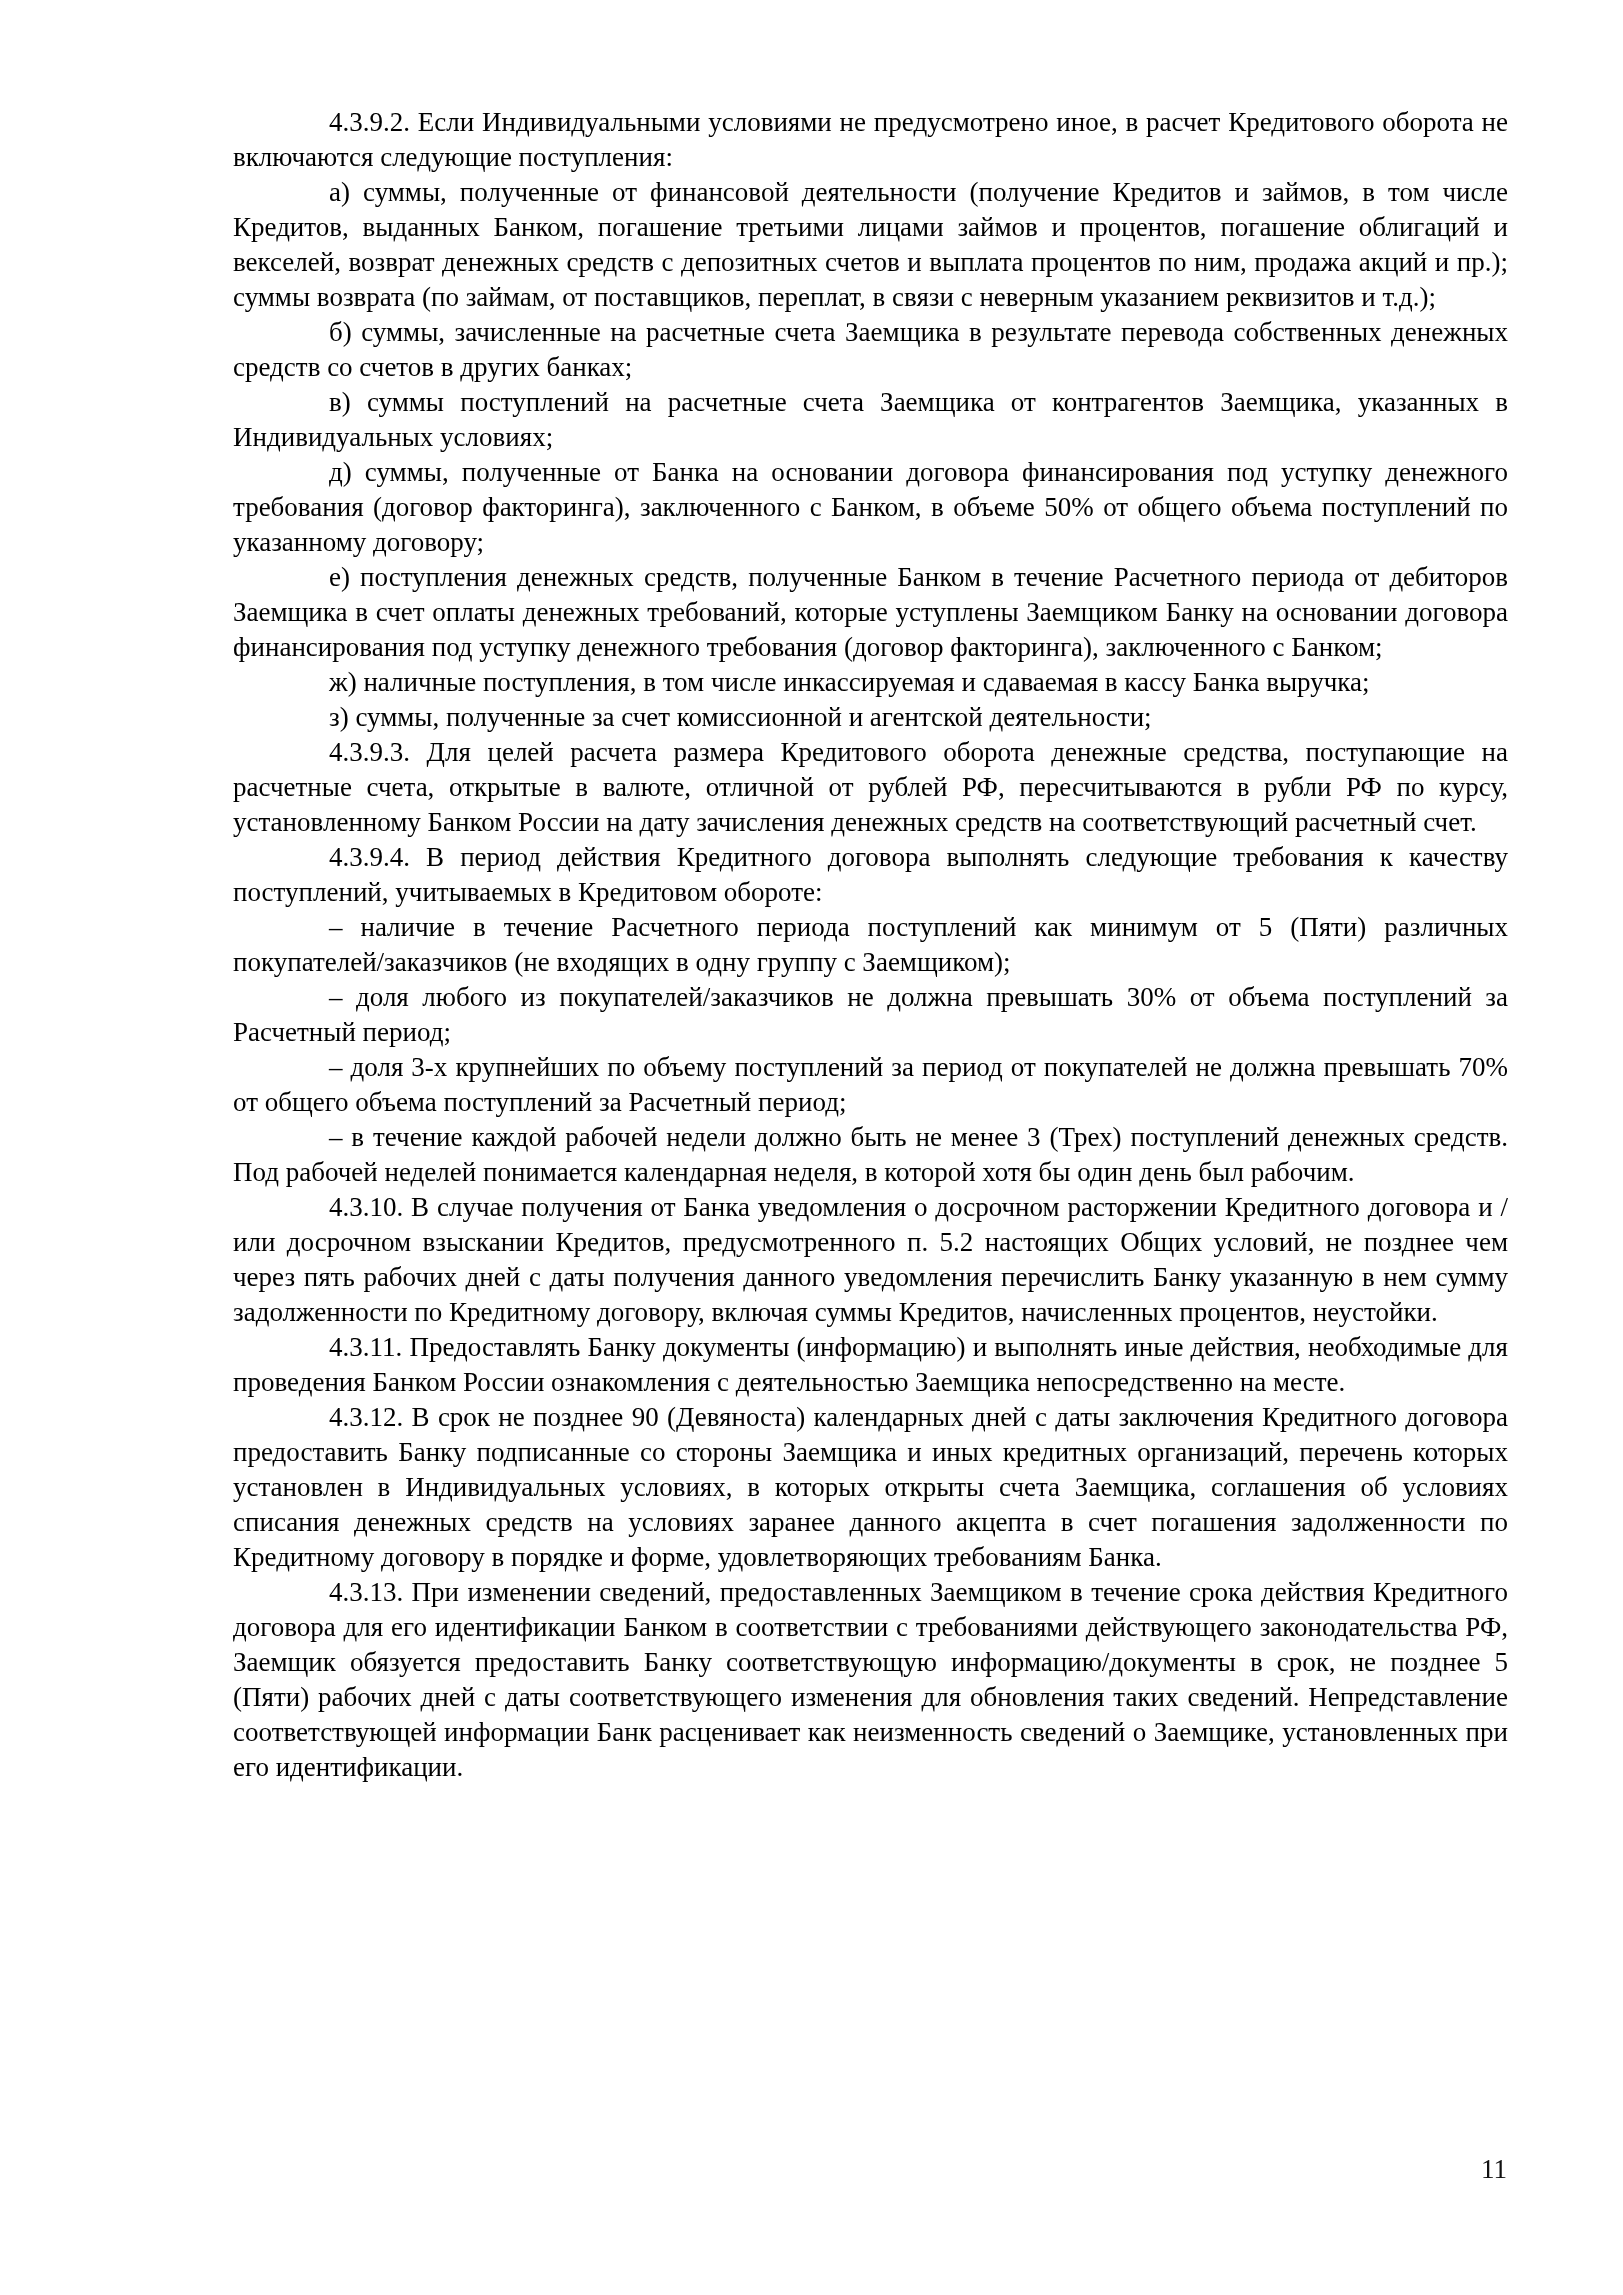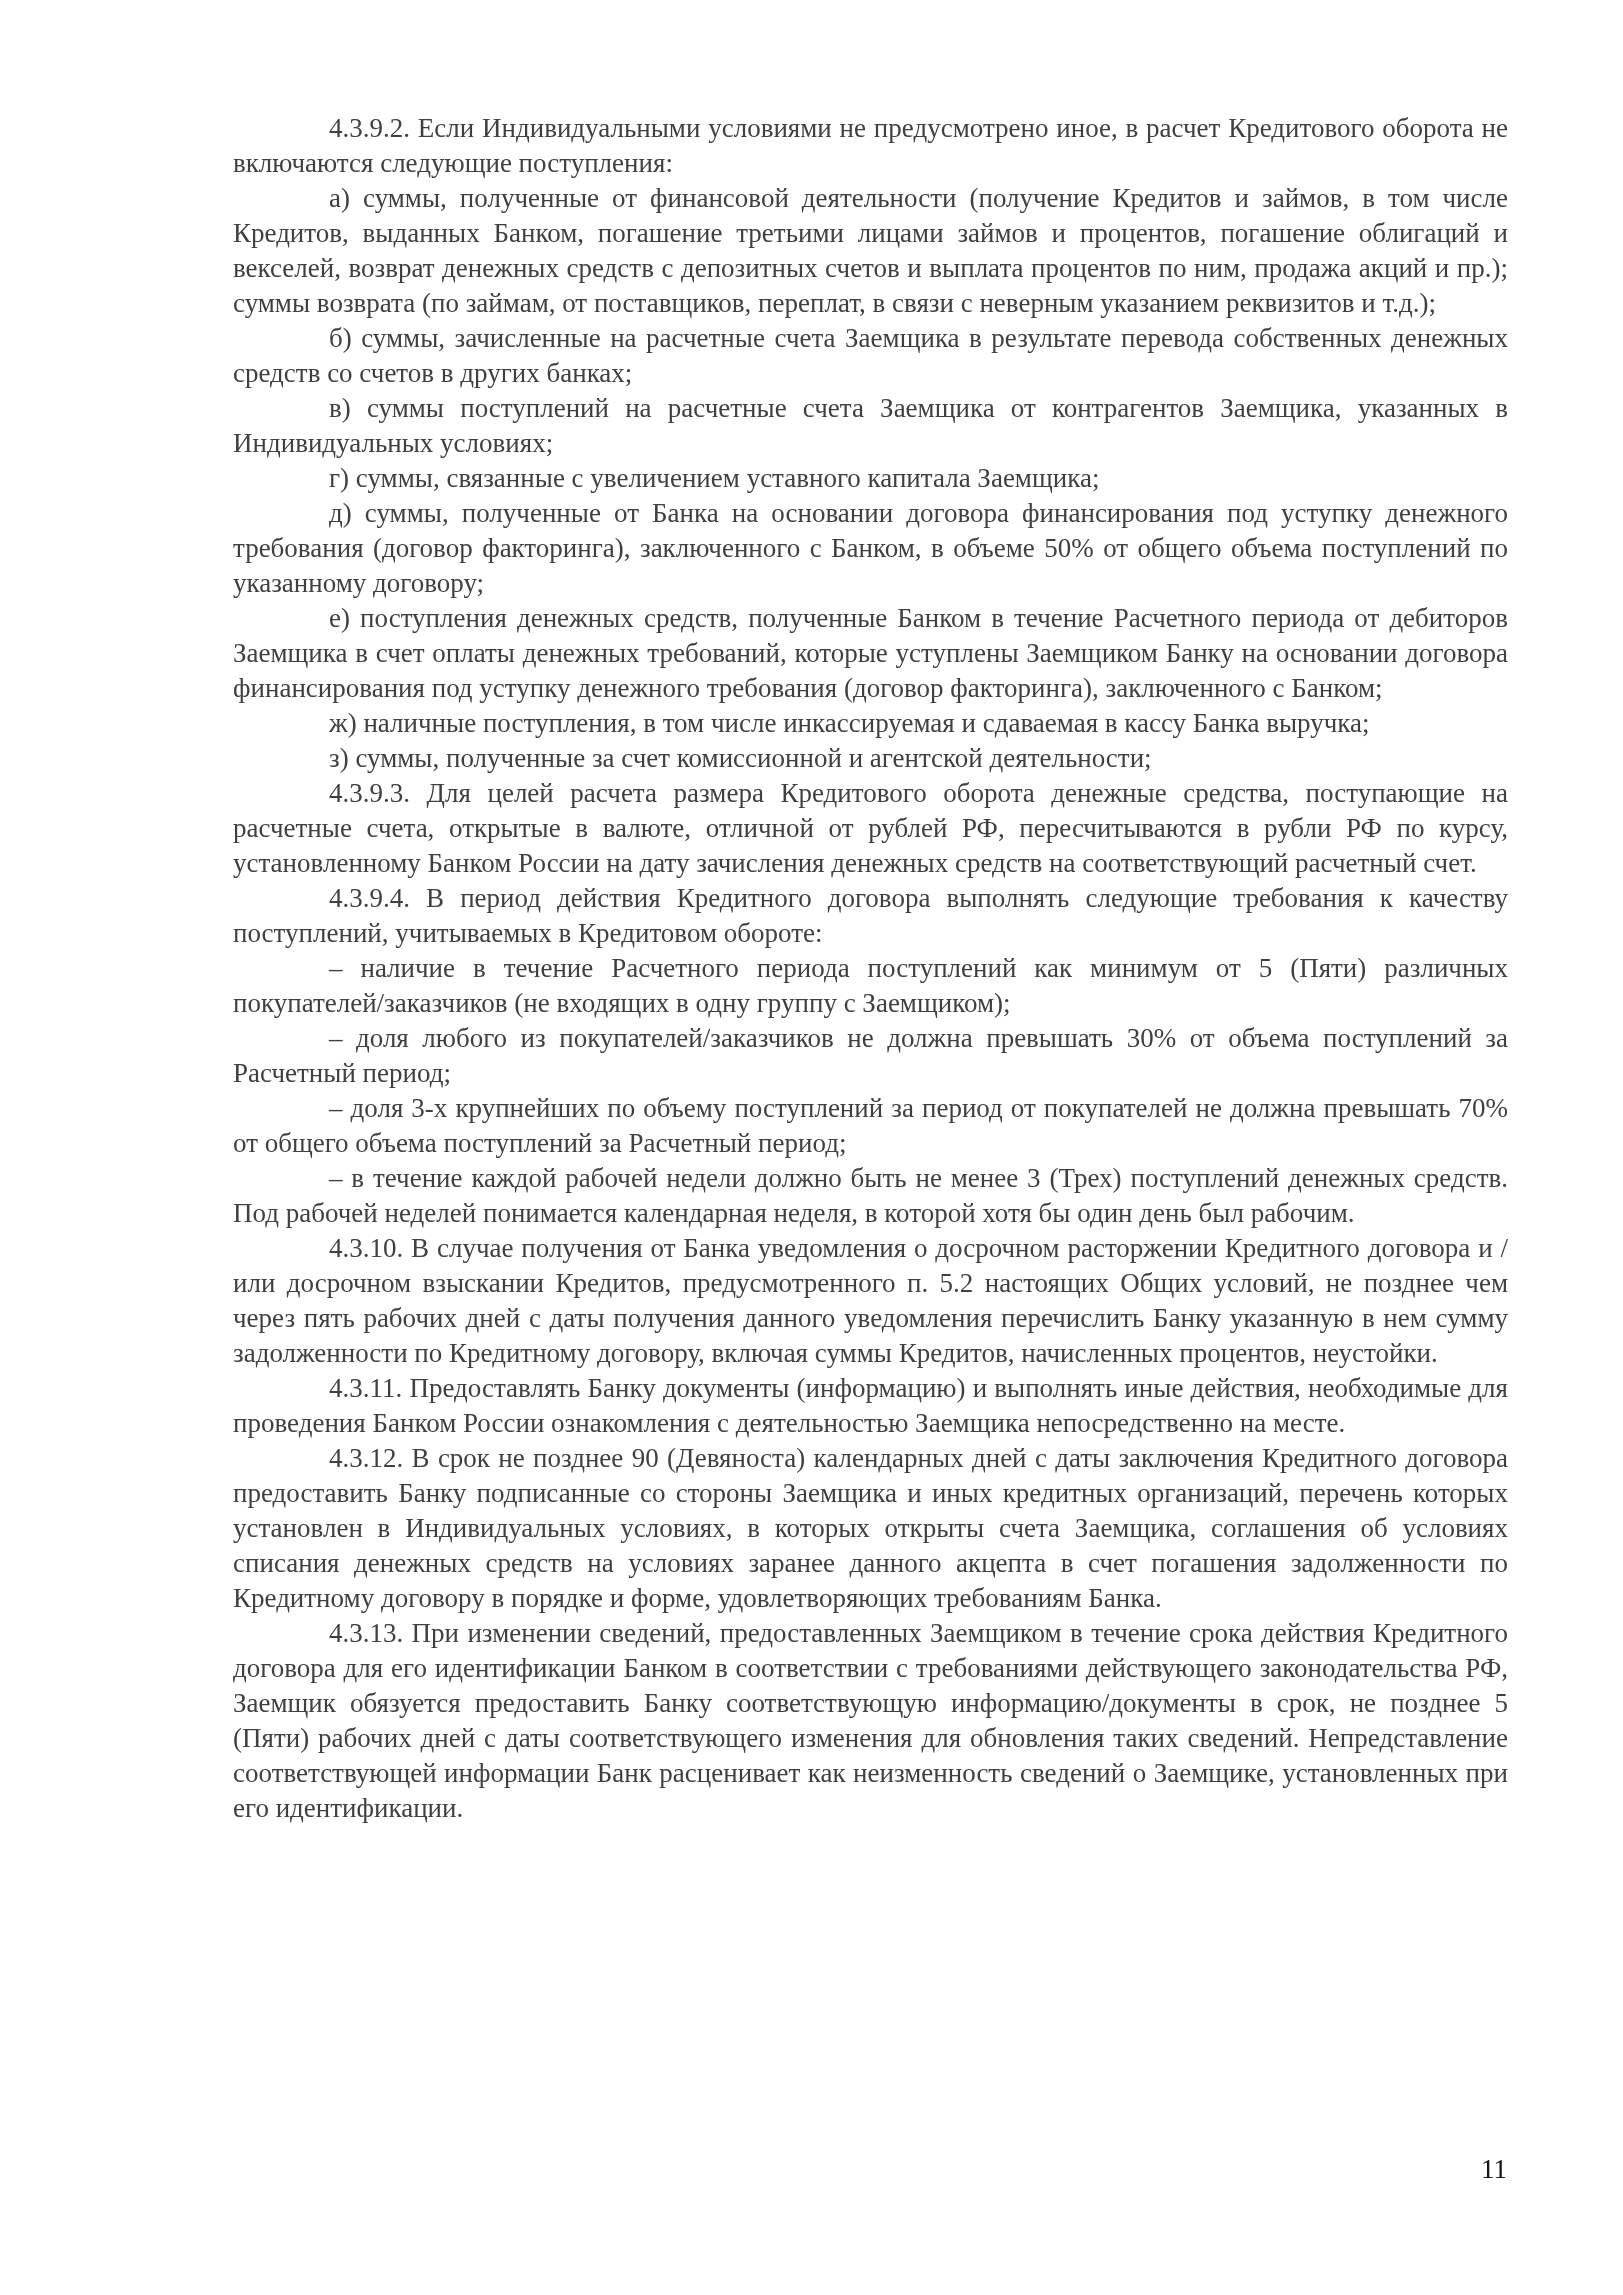--- a/index.html
+++ b/index.html
@@ -1,38 +1,37 @@
 <!DOCTYPE html>
 <html style="font-size:13.5px"><head>
 <meta charset="utf-8">
 <style>
   html, body { margin: 0; padding: 0; background: #ffffff; }
   body { width: 1623px; height: 2295px; position: relative; overflow: hidden; }
   .page {
-    position: absolute; left: 233px; top: 111px; width: 1275px;
+    position: absolute; left: 233px; top: 105px; width: 1275px;
     font-family: "Liberation Serif", "DejaVu Serif", serif;
-    font-size: 27px; line-height: 35px; color: #404040;
+    font-size: 27px; line-height: 35px; color: #000000;
   }
   .p { margin: 0; text-align: justify; text-indent: 96px; }
   .p.nj { text-align: left; }
   .page-number {
     position: absolute; right: 116px; top: 2154px;
     font-family: "Liberation Serif", "DejaVu Serif", serif;
     font-size: 27px; color: #111; margin-left: 12px;
   }
 </style>
 </head>
 <body>
 
 <div class="page">
   <p class="p">4.3.9.2. Если Индивидуальными условиями не предусмотрено иное, в расчет Кредитового оборота не включаются следующие поступления:</p>
   <p class="p">а)  суммы, полученные от финансовой деятельности (получение Кредитов и займов, в том числе Кредитов, выданных Банком, погашение третьими лицами займов и процентов, погашение облигаций и векселей, возврат денежных средств с депозитных счетов и выплата процентов по ним, продажа акций и пр.); суммы возврата (по займам, от поставщиков, переплат, в связи с неверным указанием реквизитов и т.д.);</p>
   <p class="p">б) суммы, зачисленные на расчетные счета Заемщика в результате перевода собственных денежных средств со счетов в других банках;</p>
   <p class="p">в) суммы поступлений на расчетные счета Заемщика от контрагентов Заемщика, указанных в Индивидуальных условиях;</p>
-  <p class="p nj">г) суммы, связанные с увеличением уставного капитала Заемщика;</p>
   <p class="p">д) суммы, полученные от Банка на основании договора финансирования под уступку денежного требования (договор факторинга), заключенного с Банком, в объеме 50% от общего объема поступлений по указанному договору;</p>
   <p class="p">е) поступления денежных средств, полученные Банком в течение Расчетного периода от дебиторов Заемщика в счет оплаты денежных требований, которые уступлены Заемщиком Банку на основании договора финансирования под уступку денежного требования (договор факторинга), заключенного с Банком;</p>
   <p class="p nj">ж) наличные поступления, в том числе инкассируемая и сдаваемая в кассу Банка выручка;</p>
   <p class="p nj">з) суммы, полученные за счет комиссионной и агентской деятельности;</p>
   <p class="p">4.3.9.3. Для целей расчета размера Кредитового оборота денежные средства, поступающие на расчетные счета, открытые в валюте, отличной от рублей РФ, пересчитываются в рубли РФ по курсу, установленному Банком России на дату зачисления денежных средств на соответствующий расчетный счет.</p>
   <p class="p">4.3.9.4. В период действия Кредитного договора выполнять следующие требования к качеству поступлений, учитываемых в Кредитовом обороте:</p>
   <p class="p">–  наличие в течение Расчетного периода поступлений как минимум от 5 (Пяти) различных покупателей/заказчиков (не входящих в одну группу с Заемщиком);</p>
   <p class="p">– доля любого из покупателей/заказчиков не должна превышать 30% от объема поступлений за Расчетный период;</p>
   <p class="p">– доля 3-х крупнейших по объему поступлений за период от покупателей не должна превышать 70% от общего объема поступлений за Расчетный период;</p>
   <p class="p">–  в течение каждой рабочей недели должно быть не менее 3 (Трех) поступлений денежных средств. Под рабочей неделей понимается календарная неделя, в которой хотя бы один день был рабочим.</p>

